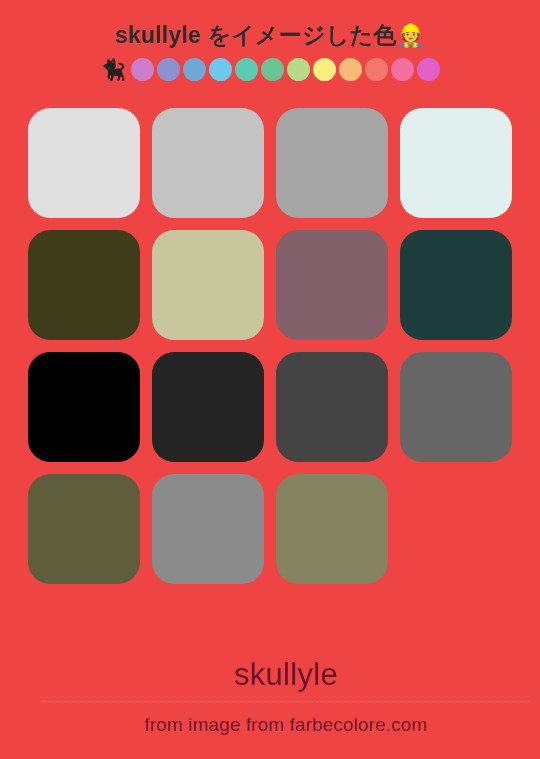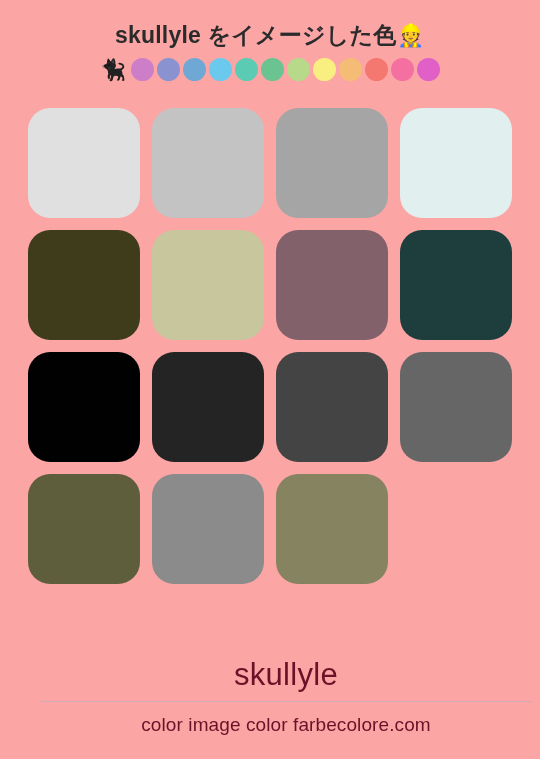--- a/index.html
+++ b/index.html
@@ -16,21 +16,21 @@
     overflow: hidden;
   }
 
   .page {
     width: 540px;
     height: 759px;
     position: relative;
     display: flex;
     flex-direction: column;
     align-items: center;
-    background: #fca5a5;
+    background: #ef4444;
     text-align: right;
   }
 
   
   .header {
     width: 100%;
     padding-top: 22px;
     display: flex;
     flex-direction: column;
     align-items: center;
@@ -189,16 +189,16 @@
       <div class="swatch" style="background: rgb(94, 93, 60);"></div>
       <div class="swatch" style="background: rgb(139, 139, 139);"></div>
       <div class="swatch" style="background: rgb(133, 131, 96);"></div>
       <div class="swatch swatch-empty" style="background: transparent;"></div>
     </div>
   </div>
 
   <div class="footer">
     <div class="footer-name" style="color: rgb(107, 18, 40);">skullyle</div>
     <div class="footer-divider"></div>
-    <div class="footer-credit" style="color: rgb(107, 18, 40);">color image color farbecolore.com</div>
+    <div class="footer-credit" style="color: rgb(107, 18, 40);">from image from farbecolore.com</div>
   </div>
 
 </div>
 
 </body></html>

